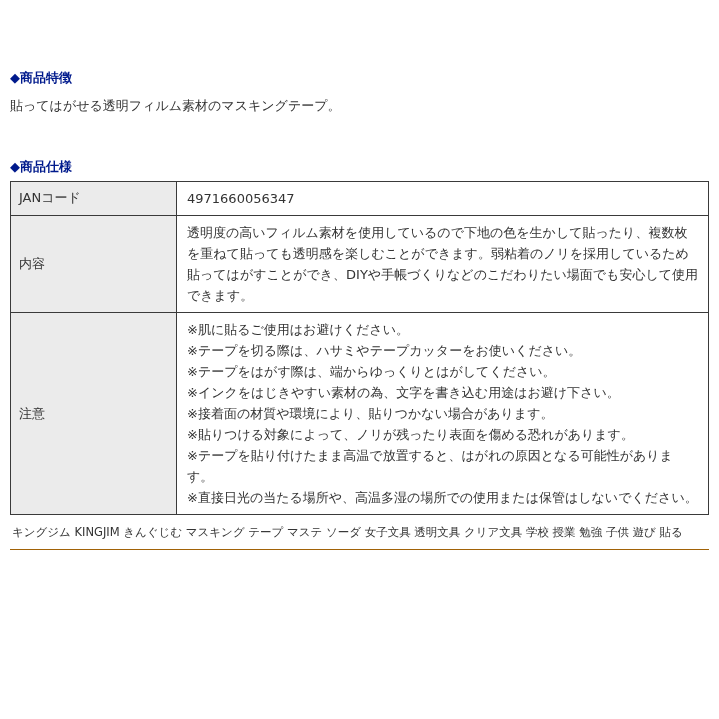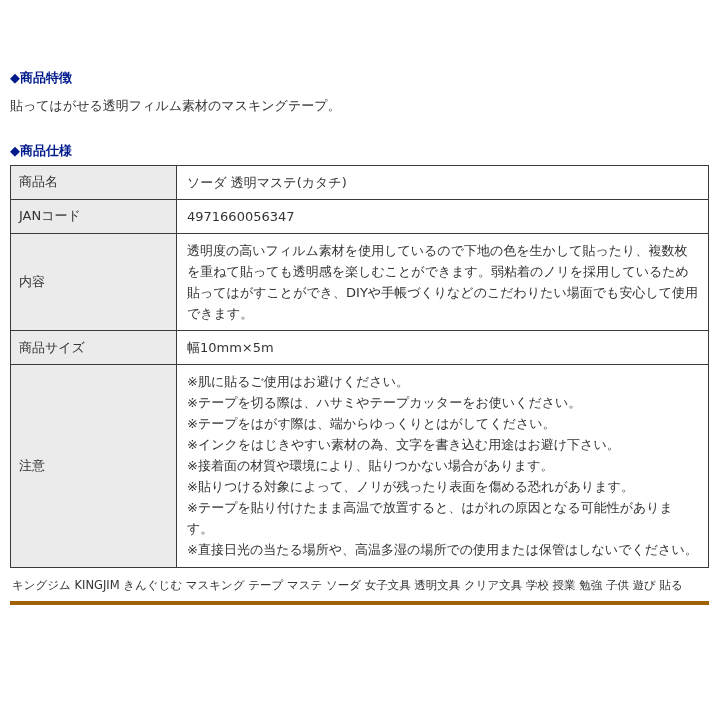--- a/index.html
+++ b/index.html
@@ -20,21 +20,21 @@
     margin: 0 0 12px 0;
     font-size: 13px;
     font-weight: bold;
     color: #001a8c;
     line-height: 1.25;
   }
   .section-heading.specs-h {
     margin: 5px 0 6px 0;
   }
   .features-body {
-    margin: 0 0 28px 0;
+    margin: 0 0 44px 0;
     font-size: 13px;
     color: #333333;
     line-height: 1.25;
   }
   table.specs-table {
     width: 699px;
     border-collapse: collapse;
     table-layout: fixed;
     font-size: 13px;
   }
@@ -55,52 +55,44 @@
     padding: 6px 10px;
     line-height: 1.62;
     color: #333333;
   }
   td.pre { white-space: pre-line; }
   .keywords {
     width: 699px;
     font-size: 11.5px;
     color: #333333;
     padding: 9px 2px 8px 2px;
-    border-bottom: 4px solid #a16207;
+    border-bottom: 1px solid #a16207;
     line-height: 1.4;
   }
 </style>
 </head>
 <body>
 
 <div class="page">
 
   <h3 class="section-heading">◆商品特徴</h3>
 
   <p class="features-body">貼ってはがせる透明フィルム素材のマスキングテープ。</p>
 
   <h3 class="section-heading specs-h">◆商品仕様</h3>
 
   <table class="specs-table">
     <tbody>
       <tr>
-        <th>商品名</th>
-        <td>ソーダ 透明マステ(カタチ)</td>
-      </tr>
-      <tr>
         <th>JANコード</th>
         <td>4971660056347</td>
       </tr>
       <tr>
         <th>内容</th>
         <td>透明度の高いフィルム素材を使用しているので下地の色を生かして貼ったり、複数枚を重ねて貼っても透明感を楽しむことができます。弱粘着のノリを採用しているため貼ってはがすことができ、DIYや手帳づくりなどのこだわりたい場面でも安心して使用できます。</td>
-      </tr>
-      <tr>
-        <th>商品サイズ</th>
-        <td>幅10mm×5m</td>
       </tr>
       <tr>
         <th>注意</th>
         <td class="pre">※肌に貼るご使用はお避けください。
 ※テープを切る際は、ハサミやテープカッターをお使いください。
 ※テープをはがす際は、端からゆっくりとはがしてください。
 ※インクをはじきやすい素材の為、文字を書き込む用途はお避け下さい。
 ※接着面の材質や環境により、貼りつかない場合があります。
 ※貼りつける対象によって、ノリが残ったり表面を傷める恐れがあります。
 ※テープを貼り付けたまま高温で放置すると、はがれの原因となる可能性があります。

